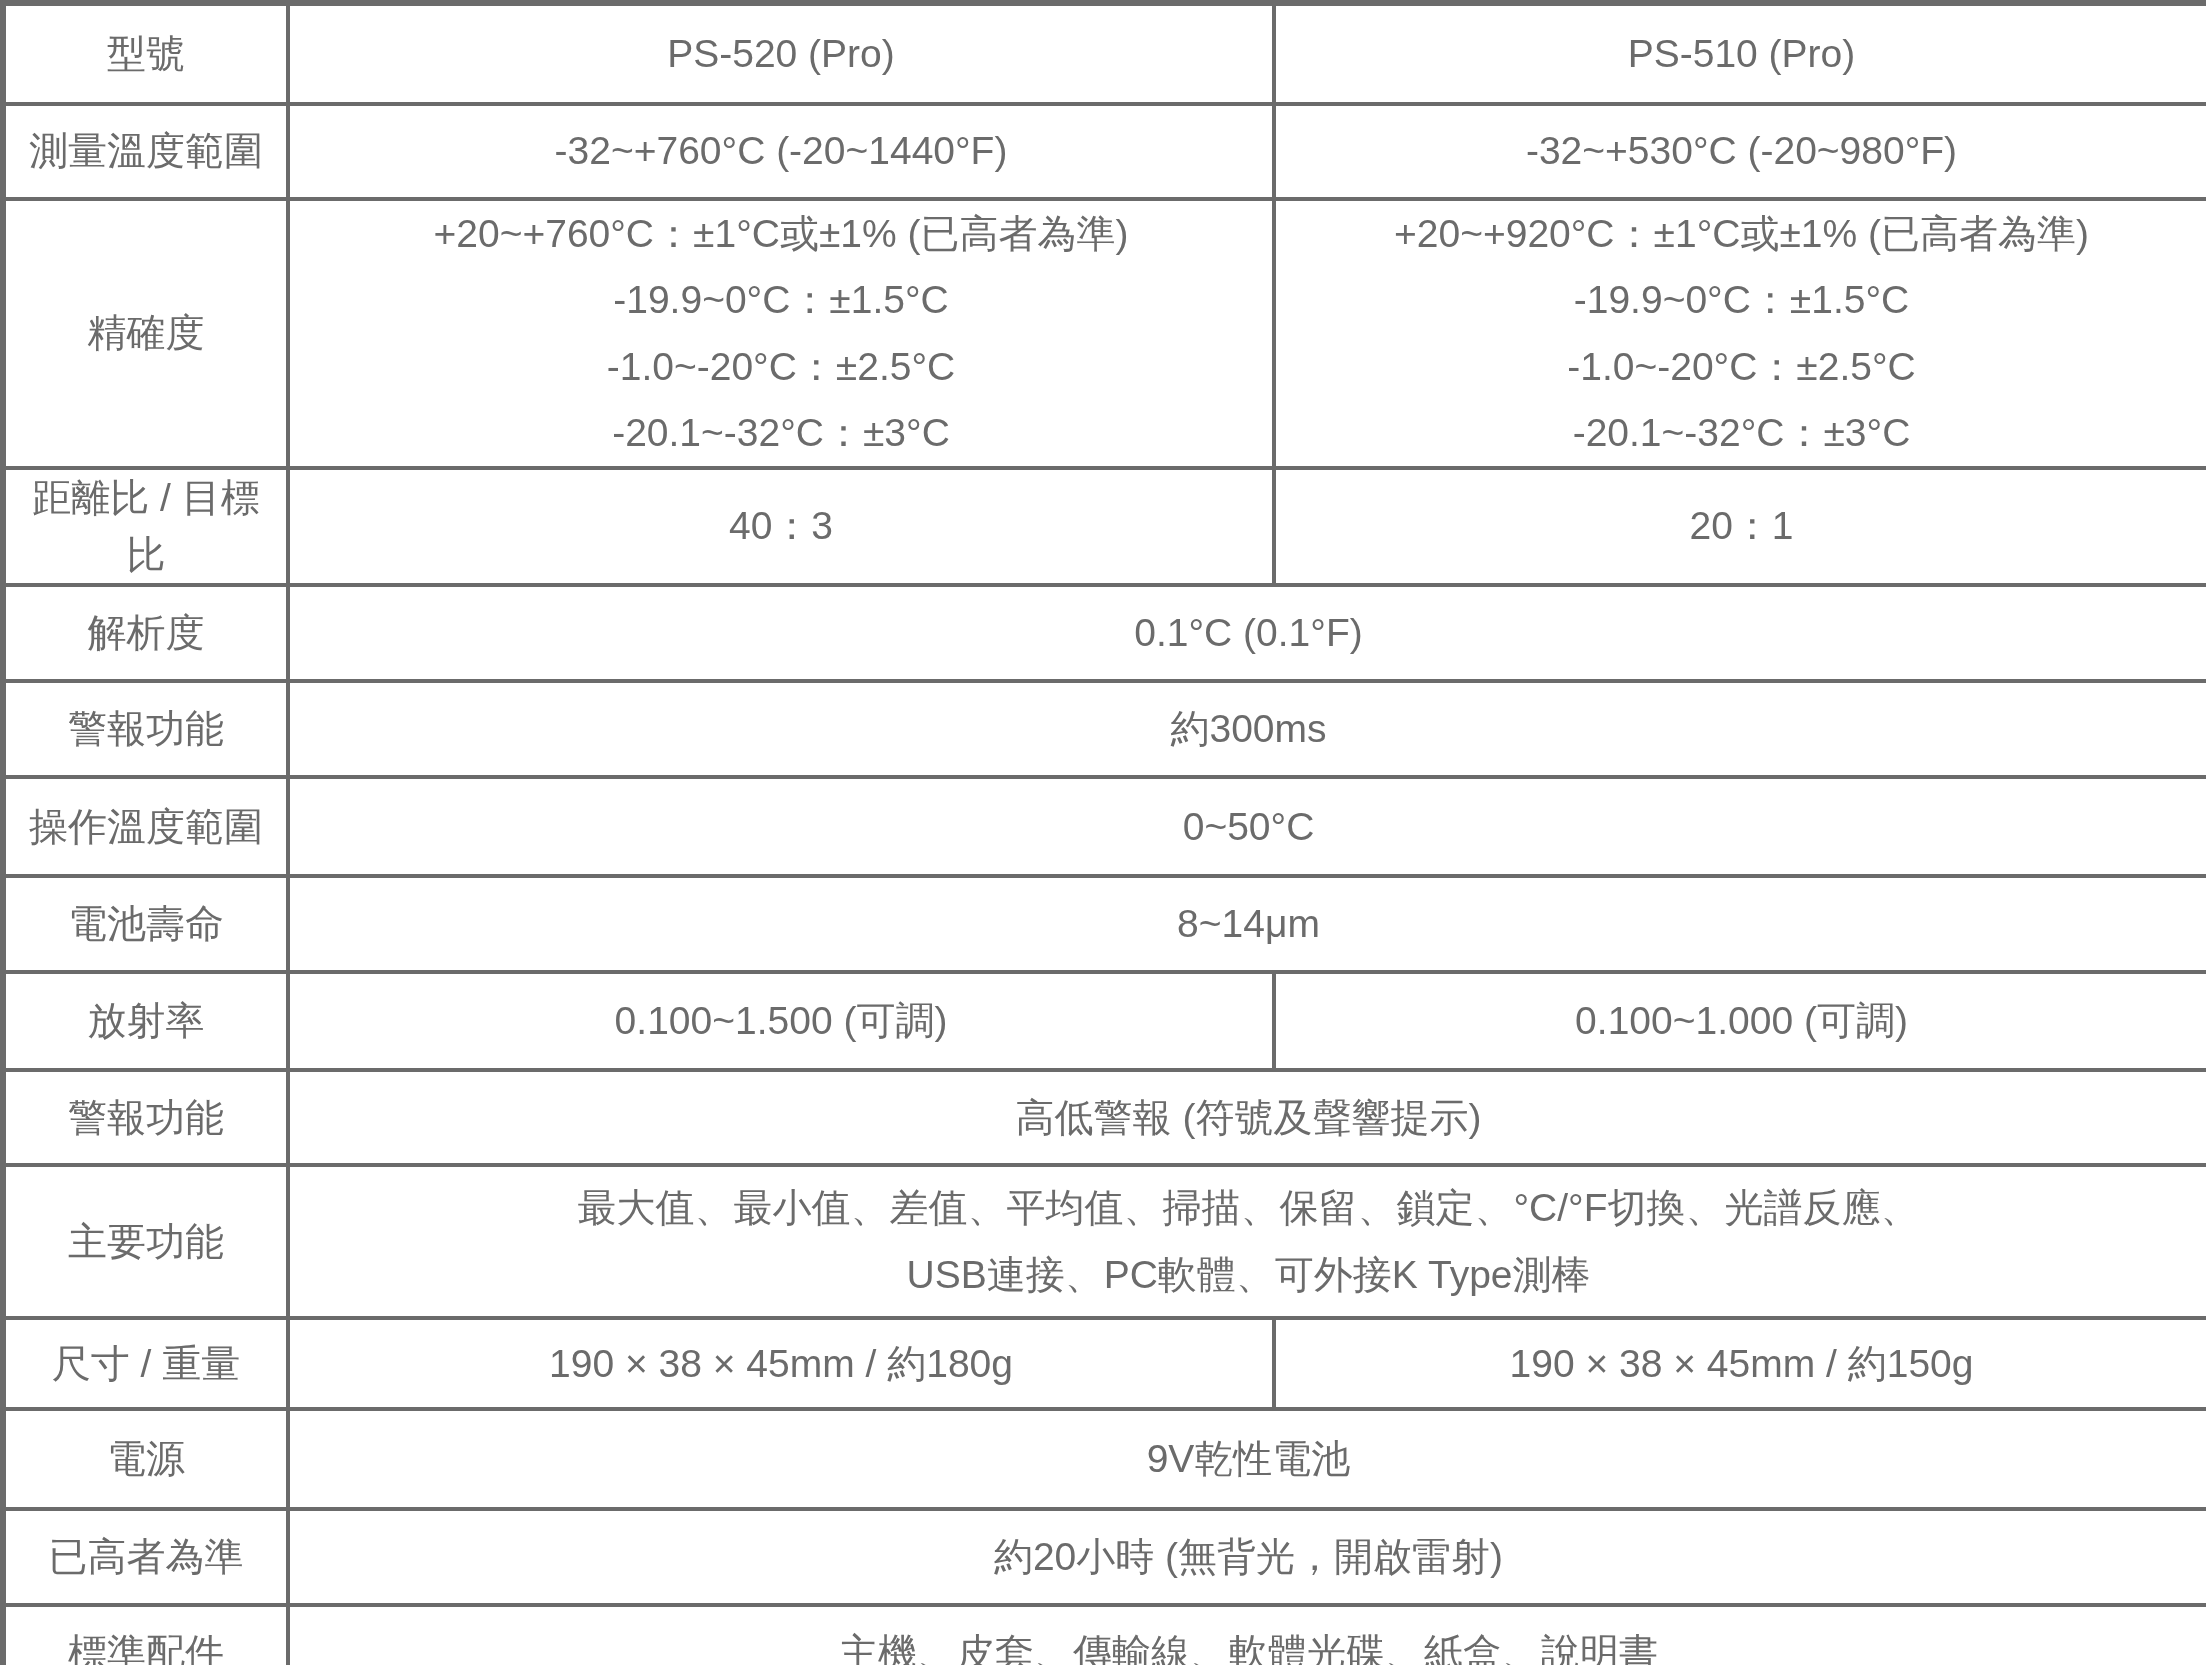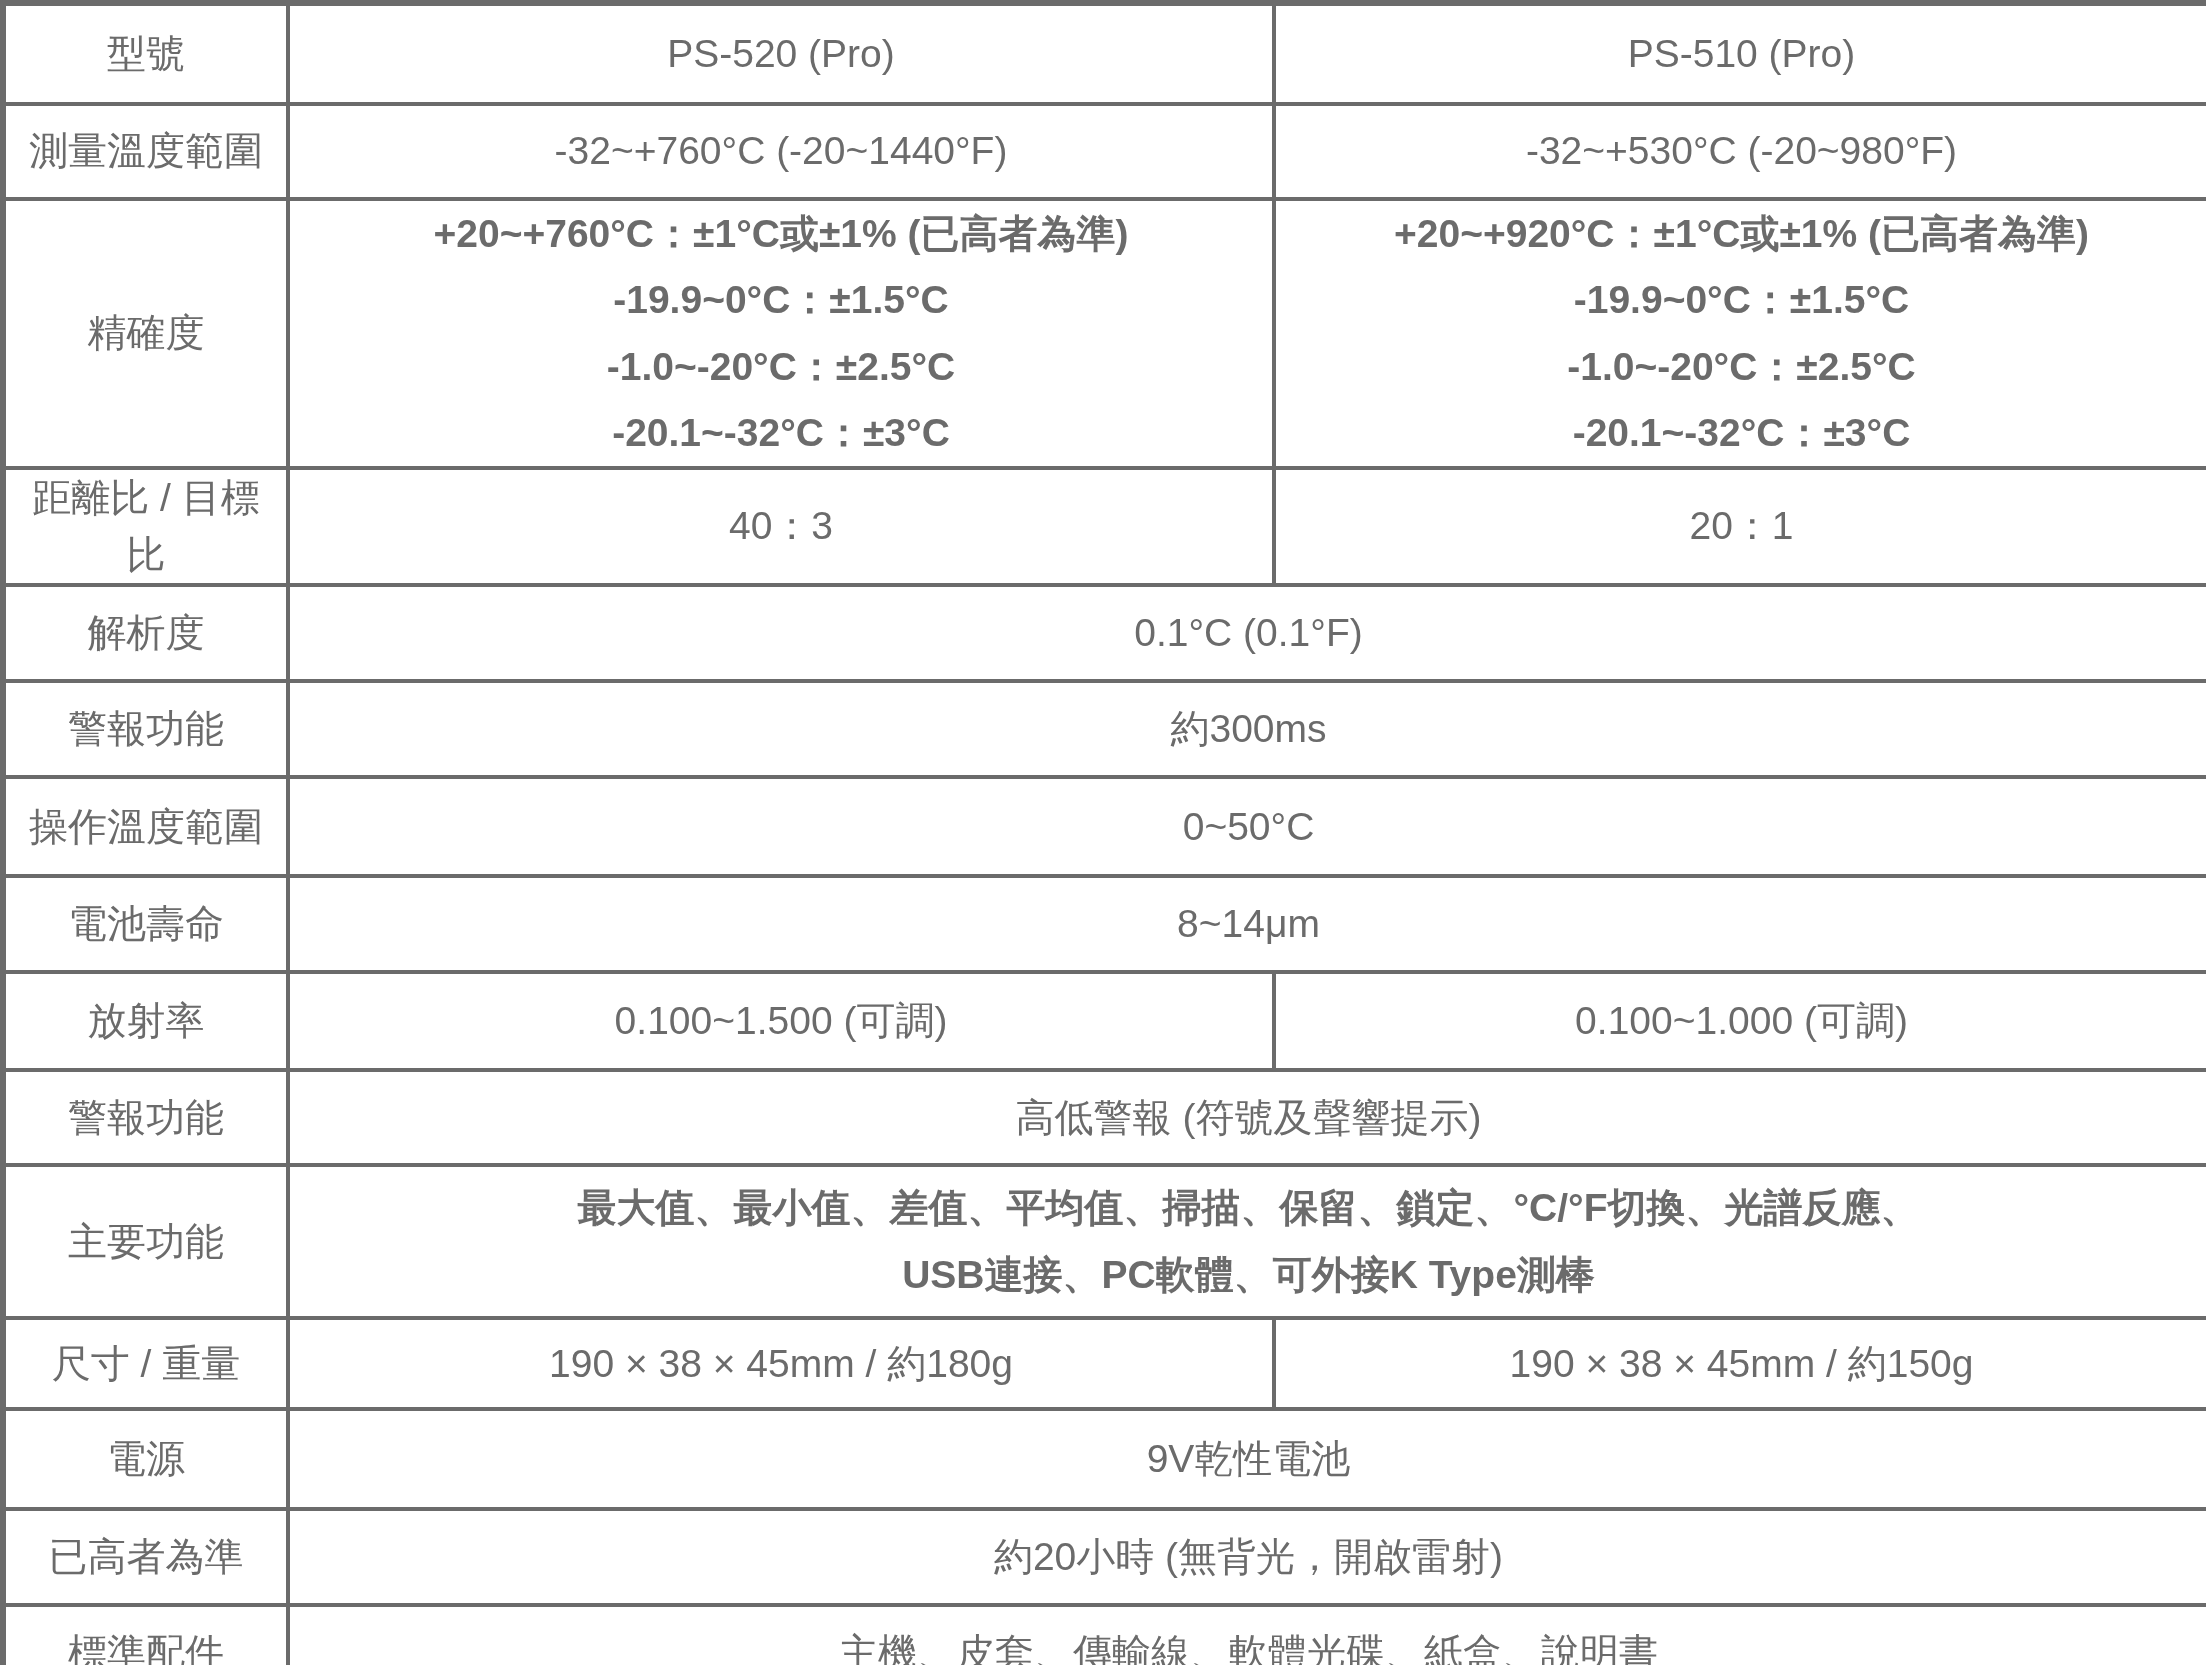--- a/index.html
+++ b/index.html
@@ -25,21 +25,20 @@
     padding: 0 22px;
     overflow: hidden;
     line-height: 1.45;
   }
   .spec-table td.label {
     padding: 0 9.2px;
   }
   .multiline .line {
     line-height: 1.7;
     white-space: nowrap;
-    font-weight: bold;
   }
 </style>
 </head>
 <body>
 
 <table class="spec-table">
   <colgroup>
     <col style="width:285px">
     <col style="width:986px">
     <col style="width:936px">

